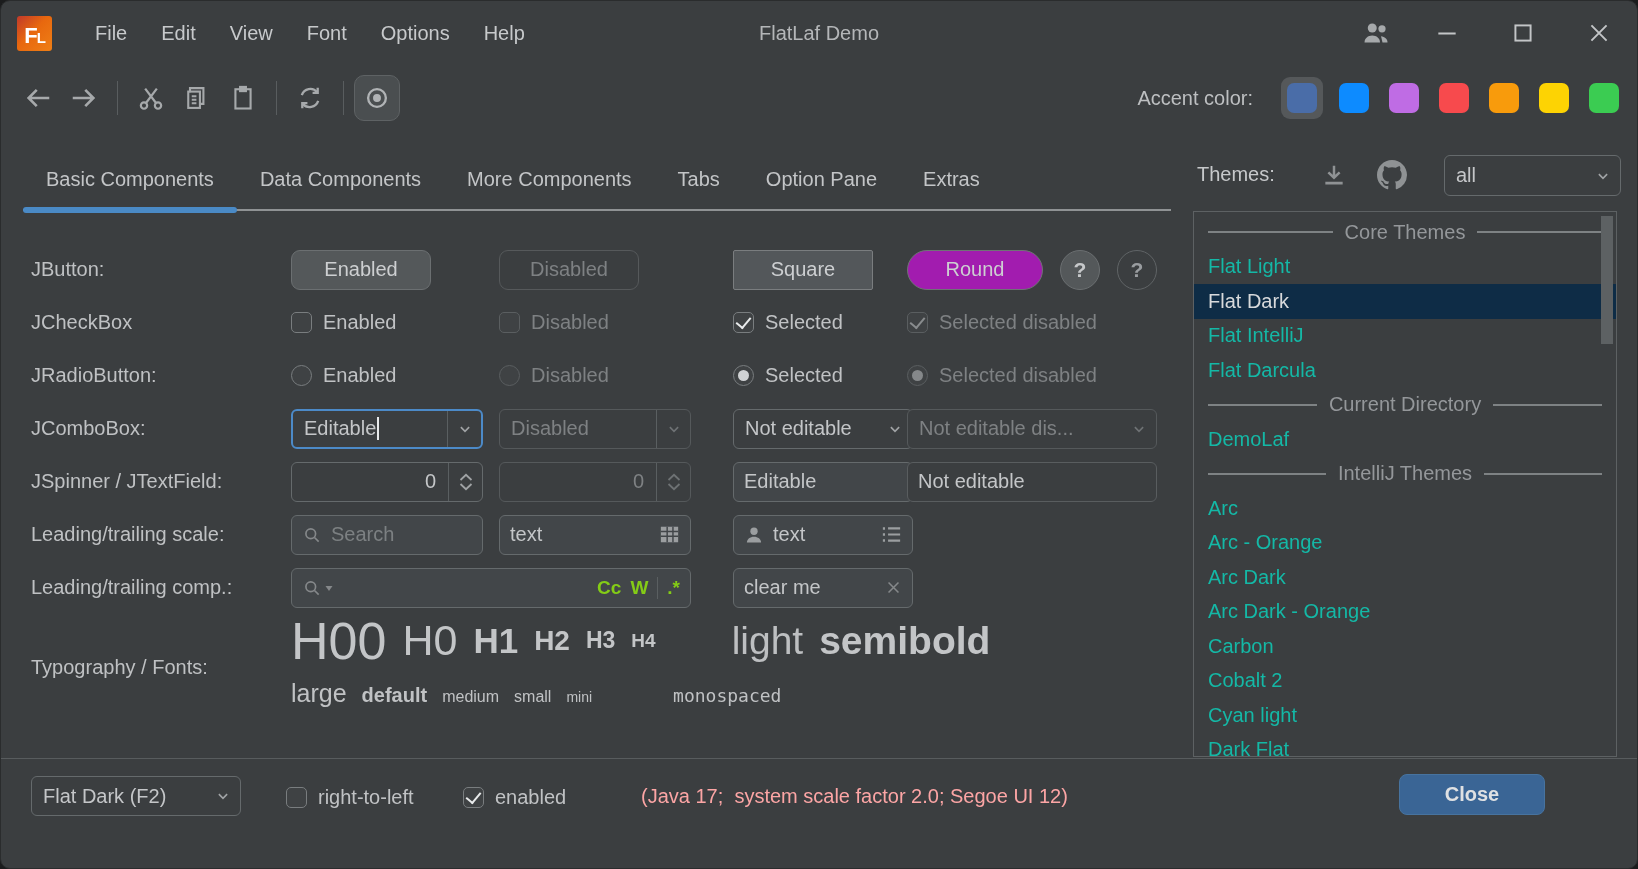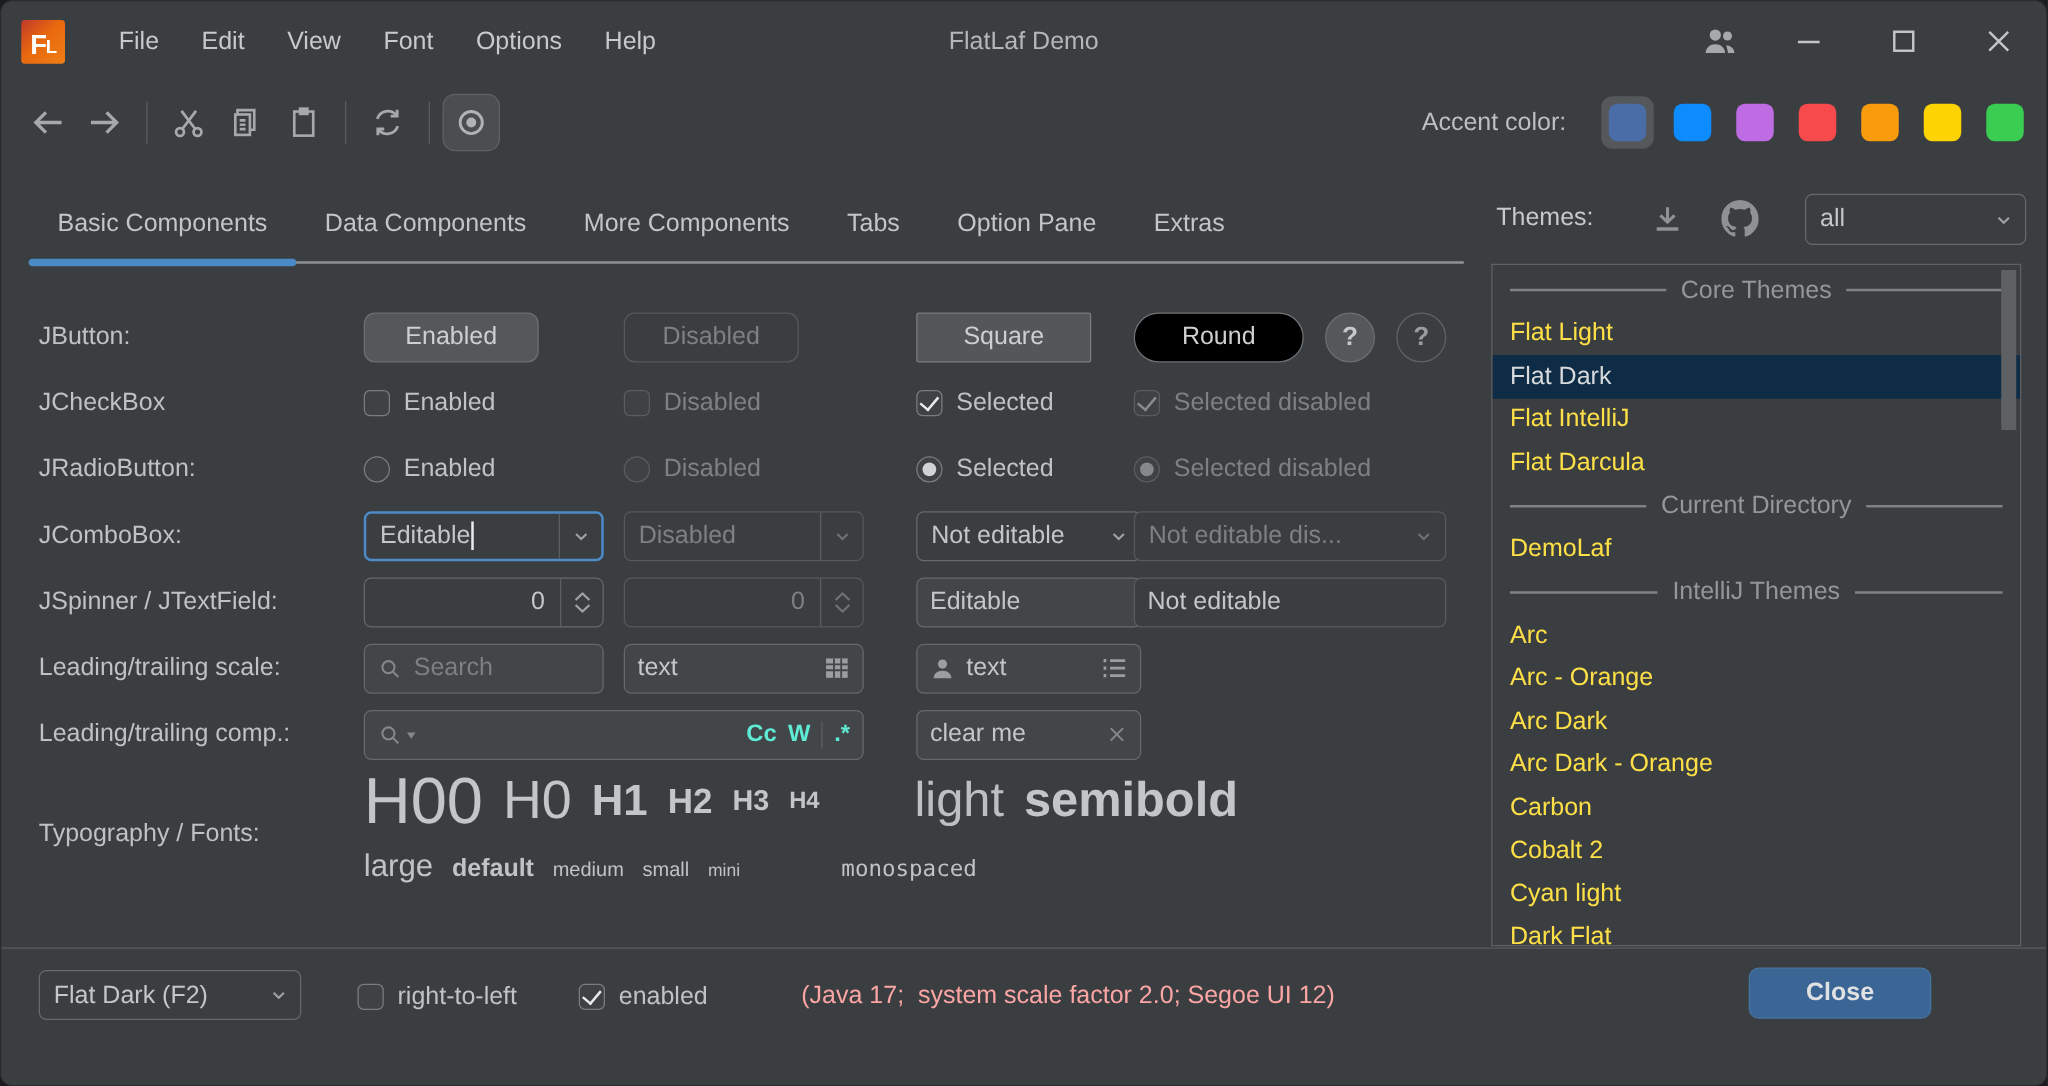--- a/index.html
+++ b/index.html
@@ -39,21 +39,21 @@
   .tab{position:relative;padding:0 23px;display:flex;align-items:center;color:#c3c5c7;cursor:default;}
   .tab.selected::after{content:"";position:absolute;left:0;right:0;bottom:-2px;height:6px;background:#4a8ac6;border-radius:3px;z-index:2;}
   
   .main{position:absolute;left:22px;top:228px;width:1148px;padding-top:14px;
         display:grid;grid-template-columns:268px 208px 208px 200px 264px;grid-auto-rows:53px;align-items:center;}
   .rowlabel{color:#bfc1c3;padding-left:8px;}
   .btn{height:40px;width:140px;border-radius:9px;display:flex;align-items:center;justify-content:center;color:#cdcfd1;}
   .btn.primary{background:#54585a;border:1px solid #6b6f71;}
   .btn.disabled{background:#3b3e40;border:1px solid #56595b;color:#7e8183;}
   .btn.square{background:#53575a;border:1px solid #7a7d7f;border-radius:2px;margin-left:26px;}
-  .btn.round{background:#000000;border:1px solid #6f7375;border-radius:20px;width:136px;}
+  .btn.round{background:#a21caf;border:1px solid #6f7375;border-radius:20px;width:136px;}
   .help-row{display:flex;align-items:center;gap:17px;}
   .helpbtn{width:40px;height:40px;border-radius:50%;display:flex;align-items:center;justify-content:center;font-weight:bold;font-size:21px;}
   .helpbtn.filled{background:#54585a;border:1px solid #6b6f71;color:#c6c8ca;}
   .helpbtn.outline{background:transparent;border:1px solid #606466;color:#9a9da0;}
   .check-group{display:flex;align-items:center;gap:11px;color:#c0c2c4;}
   .check-group.dim{color:#7e8183;}
   .check-group.ind{margin-left:26px;}
   .cb{width:21px;height:21px;border:1.5px solid #797d7f;border-radius:5px;background:#3f4244;position:relative;flex:none;}
   .cb.checked::after{content:"";position:absolute;left:5px;top:1px;width:7px;height:12px;
      border-right:2.5px solid #e9ebec;border-bottom:2.5px solid #e9ebec;transform:rotate(40deg);}
@@ -80,21 +80,21 @@
   .spinner.disabled .val{color:#7e8183;}
   .field{height:40px;border:1px solid #656a6c;border-radius:6px;display:flex;align-items:center;background:#424649;padding:0 10px;gap:9px;color:#c4c6c8;}
   .field.flat{background:#3b3e40;border-color:#595d5f;}
   .field input{background:transparent;border:none;outline:none;color:#c4c6c8;font:inherit;flex:1;min-width:0;padding:0;}
   .field input::placeholder{color:#7c8082;}
   .f-c1{width:192px;}
   .f-c2{width:192px;}
   .f-c3{width:180px;margin-left:26px;}
   .f-c4{width:250px;}
   .f-wide{width:400px;grid-column:2 / span 2;}
-  .mini-txt{color:#5eead4;font-weight:bold;font-size:19px;}
+  .mini-txt{color:#84cc16;font-weight:bold;font-size:19px;}
   .vsep{width:1px;height:22px;background:#5a5f61;}
   
   .typo-label{grid-column:1;color:#bfc1c3;padding-left:8px;}
   .typo-big{grid-column:2 / span 4;display:flex;align-items:baseline;gap:16px;color:#c3c5c7;white-space:nowrap;}
   .typo-sizes{grid-column:2 / span 4;display:flex;align-items:baseline;gap:15px;color:#c0c2c4;white-space:nowrap;}
   .h00{font-size:52px;font-weight:300;}
   .h0{font-size:43px;font-weight:300;}
   .h1{font-size:35px;font-weight:bold;}
   .h2{font-size:28px;font-weight:bold;}
   .h3{font-size:23px;font-weight:bold;}
@@ -107,21 +107,21 @@
   .sz-small{font-size:16px;}
   .sz-mini{font-size:14px;}
   .sz-mono{font-family:"DejaVu Sans Mono",monospace;font-size:18px;margin-left:54px;padding-left:12px;}
   
   .themes-label{position:absolute;left:1196px;top:162px;color:#c6c8ca;}
   .icon-btn{position:absolute;width:38px;height:38px;display:flex;align-items:center;justify-content:center;}
   .dl-btn{left:1314px;top:155px;}
   .gh-btn{left:1372px;top:155px;}
   .filter-combo{position:absolute;left:1443px;top:154px;width:177px;height:41px;}
   .theme-list{position:absolute;left:1192px;top:210px;width:424px;height:546px;border:1px solid #5d6163;background:#3b3e40;overflow:hidden;padding-top:3px;}
-  .t-row{height:34.5px;display:flex;align-items:center;padding-left:14px;color:#fde047;}
+  .t-row{height:34.5px;display:flex;align-items:center;padding-left:14px;color:#14b8a6;}
   .t-row.selected{background:#0e2c46;color:#d7d9db;}
   .t-sep{display:flex;align-items:center;gap:12px;color:#94979a;padding-right:14px;}
   .t-sep .ln{height:2px;background:#7e8284;flex:1;}
   .scroll-thumb{position:absolute;right:3px;top:4px;width:12px;height:128px;background:#5d6163;}
   
   .bottom-sep{position:absolute;left:0;right:0;top:757px;height:1px;background:#585c5e;}
   .bottombar{position:absolute;left:0;right:0;top:758px;bottom:0;}
   .lf-combo{position:absolute;left:30px;top:17px;width:210px;}
   .bb-check1{position:absolute;left:285px;top:27px;}
   .bb-check2{position:absolute;left:462px;top:27px;}

